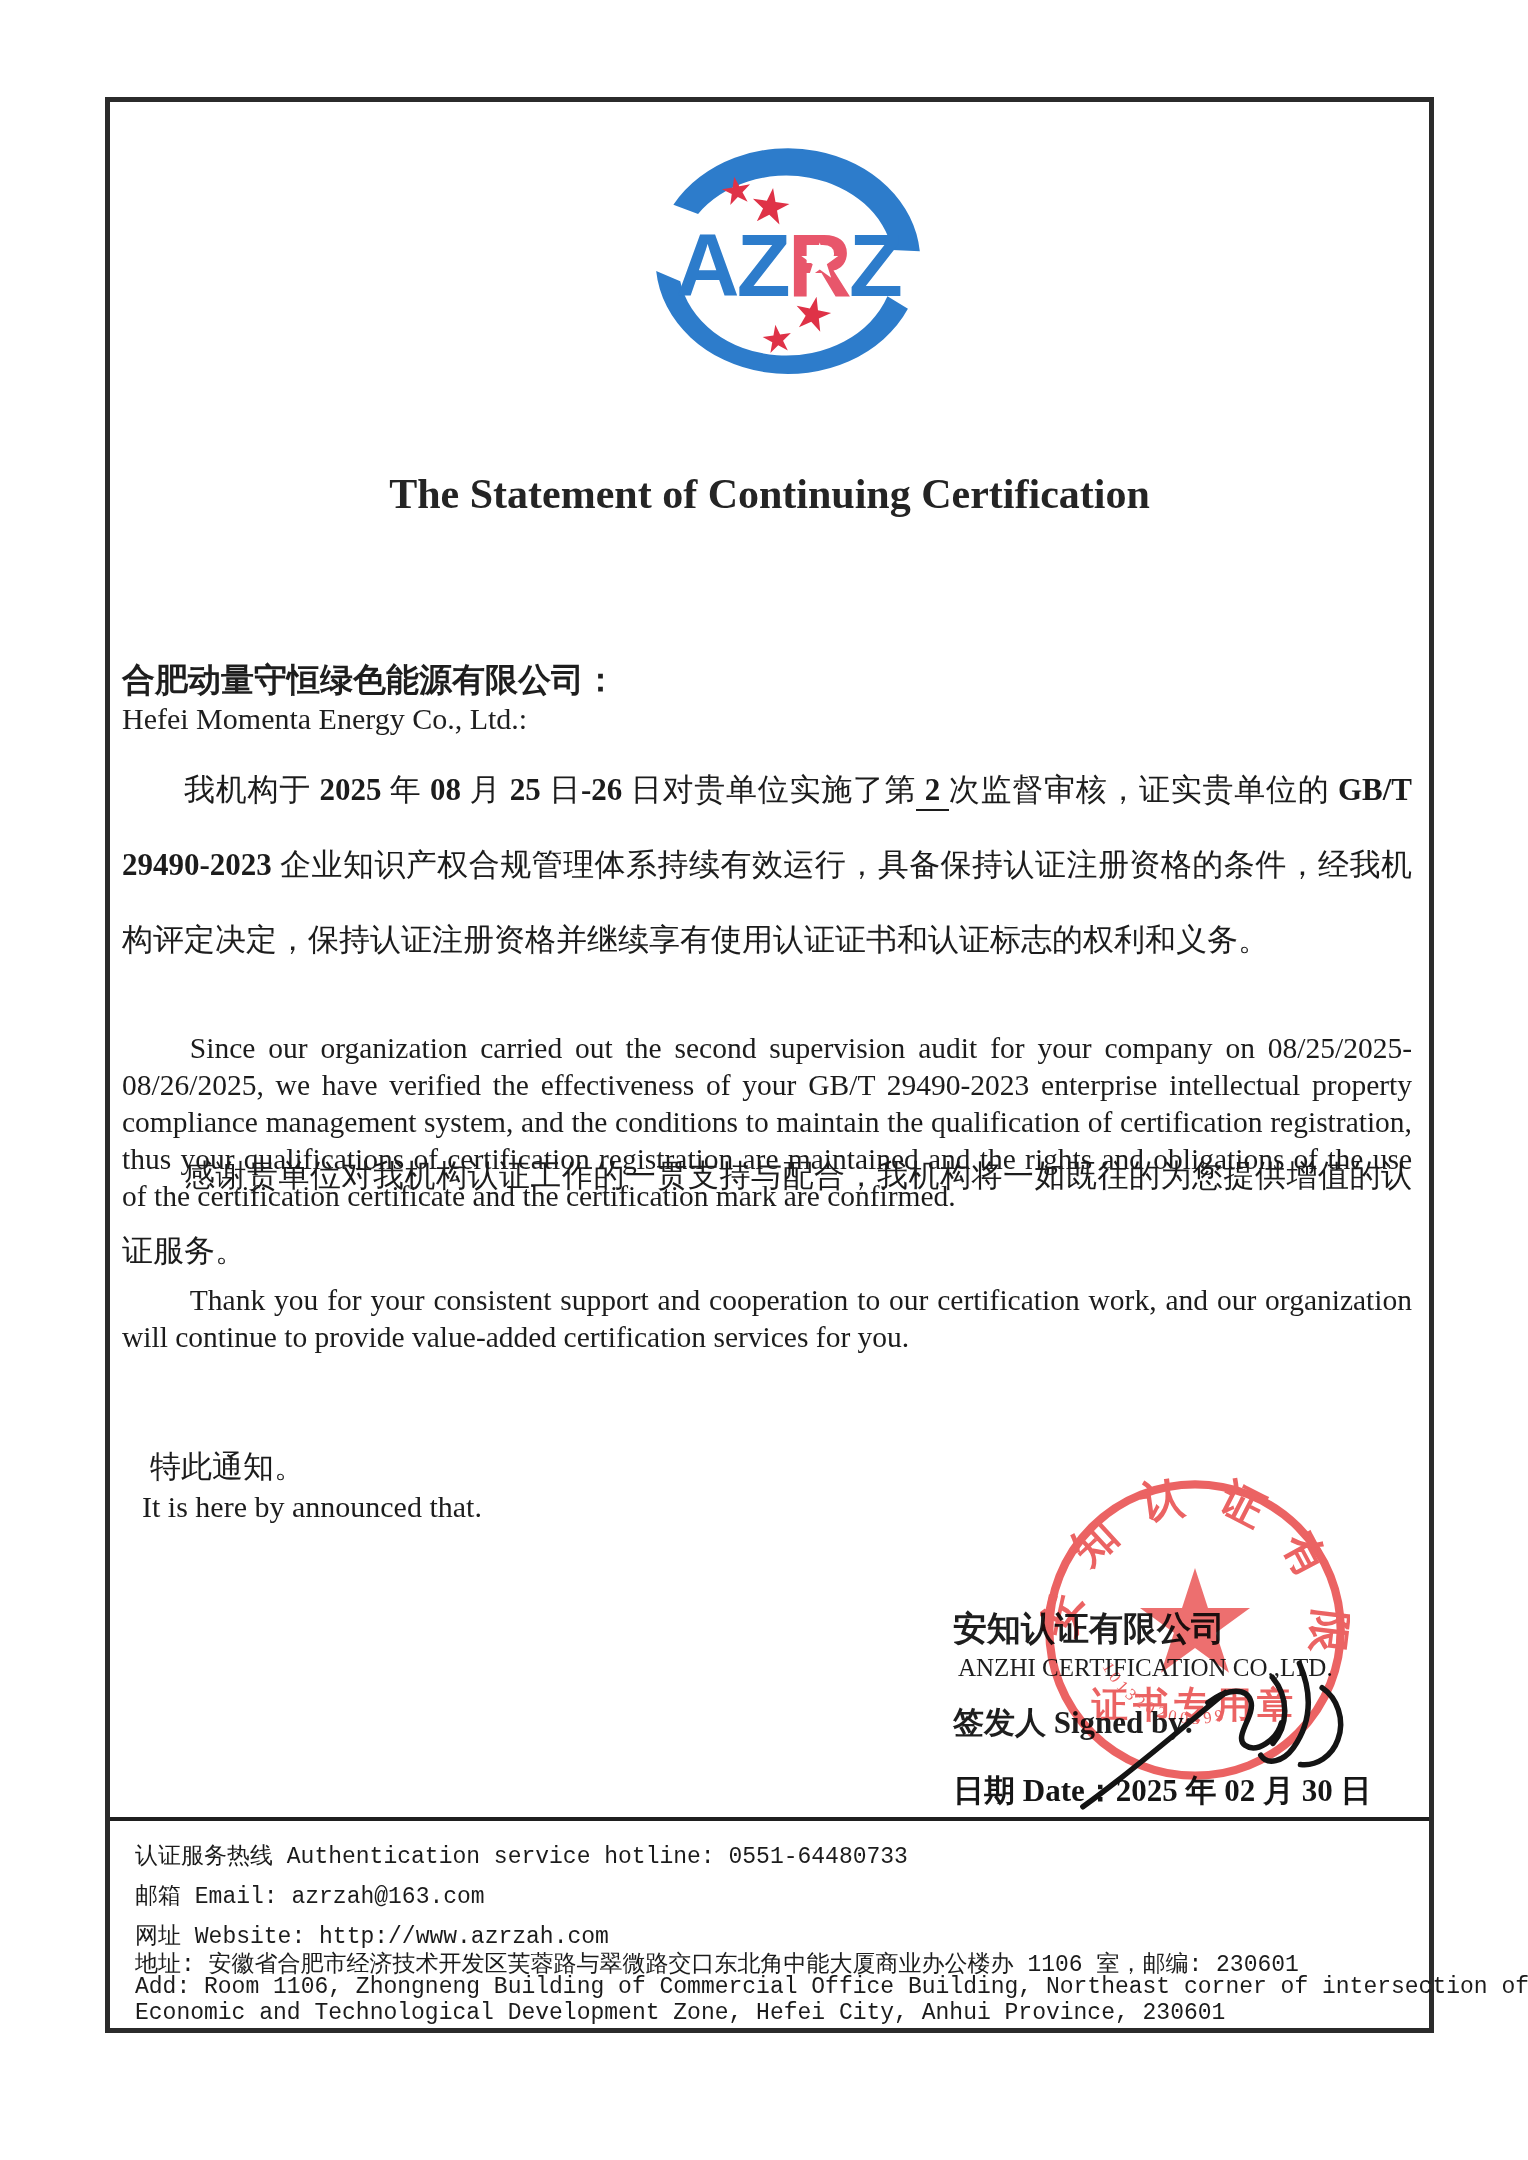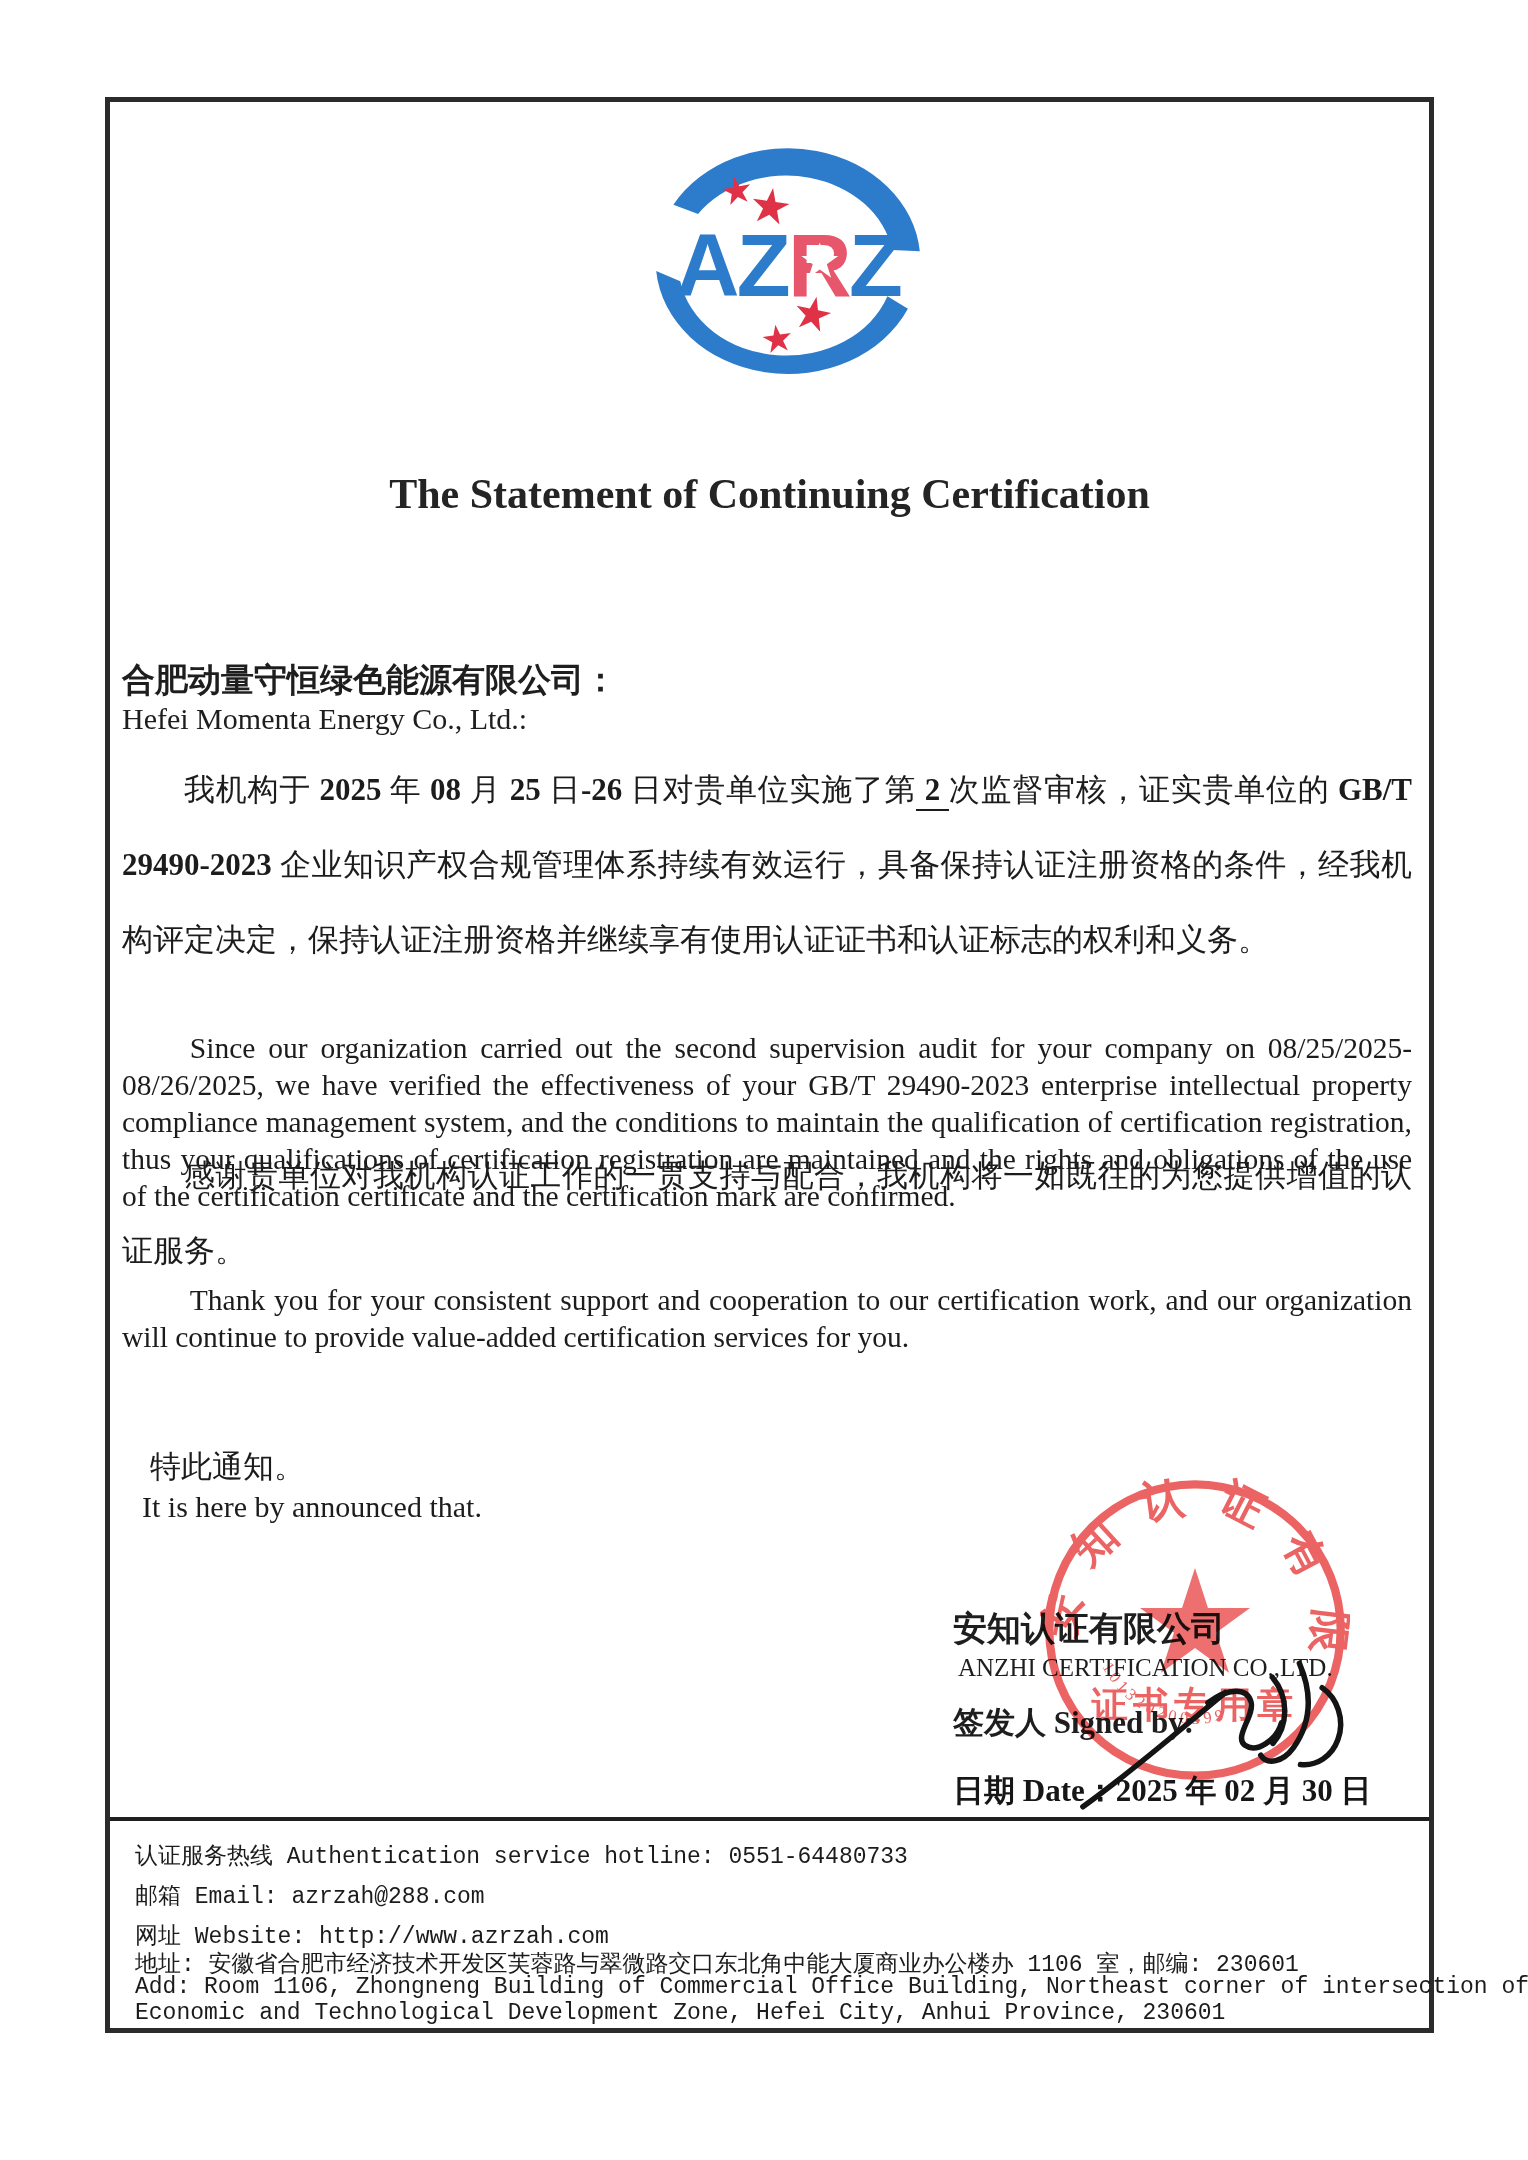--- a/index.html
+++ b/index.html
@@ -140,20 +140,20 @@
           <path d="M8,150 C60,118 110,80 158,46"></path>
           <path d="M140,55 c22,-14 40,-12 43,2 c3,14 -20,34 -9,43 c11,9 32,-3 38,-20"></path>
           <path d="M206,34 c16,22 12,50 -4,66 m32,-78 c12,34 6,62 -12,84 c-11,13 -27,16 -33,5"></path>
           <path d="M255,48 c14,11 21,33 12,53 c-7,16 -23,25 -39,22"></path>
         </g>
       </svg>
     </div>
 
     <div class="abs divider"></div>
     <div class="abs foot f0">认证服务热线 Authentication service hotline: 0551-64480733</div>
-    <div class="abs foot f1">邮箱 Email: azrzah@288.com</div>
+    <div class="abs foot f1">邮箱 Email: azrzah@163.com</div>
     <div class="abs foot f2">网址 Website: http://www.azrzah.com</div>
     <div class="abs foot f3">地址: 安徽省合肥市经济技术开发区芙蓉路与翠微路交口东北角中能大厦商业办公楼办 1106 室，邮编: 230601</div>
     <div class="abs foot f4">Add: Room 1106, Zhongneng Building of Commercial Office Building, Northeast corner of intersection of Furong Road and Cuiwei Road,</div>
     <div class="abs foot f5">Economic and Technological Development Zone, Hefei City, Anhui Province, 230601</div>
 
   </div>
 </div>
 
 </body></html>

